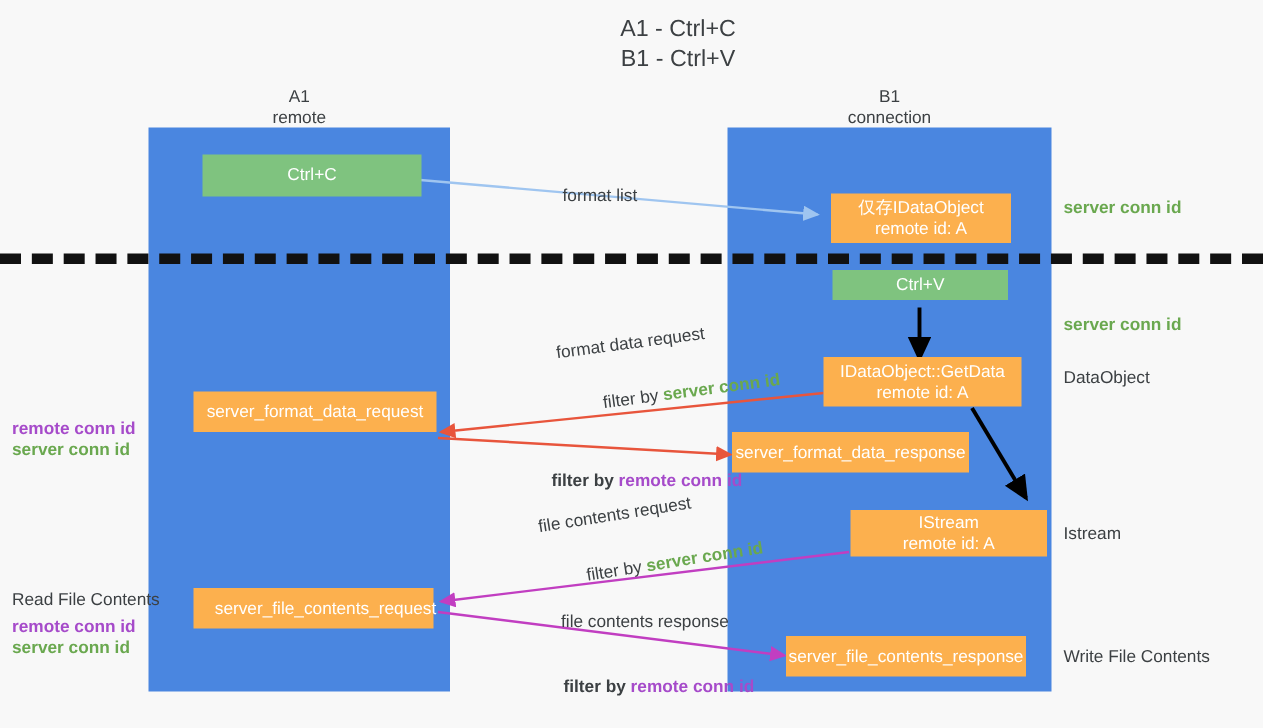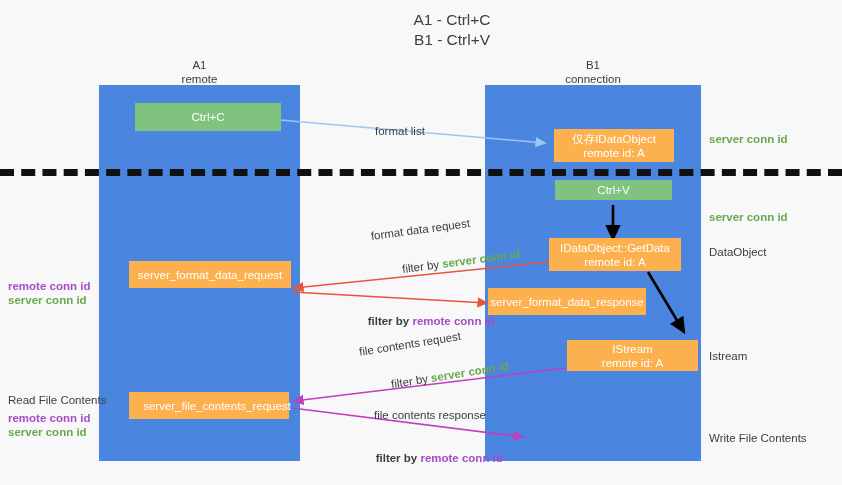--- a/index.html
+++ b/index.html
@@ -158,20 +158,21 @@
 
   <div class="abs node orange" style="left:129px; top:261px; width:162px; height:27px;">server_format_data_request</div>
 
   <div class="abs node orange" style="left:488px; top:288px; width:158px; height:27px;">server_format_data_response</div>
 
   <div class="abs node orange" style="left:567px; top:340px; width:131px; height:31px;">IStream
 remote id: A</div>
 
   <div class="abs node orange" style="left:129px; top:392px; width:160px; height:27px;padding-left:20px;">server_file_contents_request</div>
 
+  <div class="abs node orange" style="left:524px; top:424px; width:160px; height:27px;">server_file_contents_response</div>
 
   <div class="abs lbl green" style="left:709px; top:132px;">server conn id</div>
 
   <div class="abs lbl green" style="left:709px; top:210px;">server conn id</div>
 
   <div class="abs lbl" style="left:709px; top:245px;">DataObject</div>
 
   <div class="abs lbl" style="left:709px; top:349px;">Istream</div>
 
   <div class="abs lbl" style="left:709px; top:431px;">Write File Contents</div>

